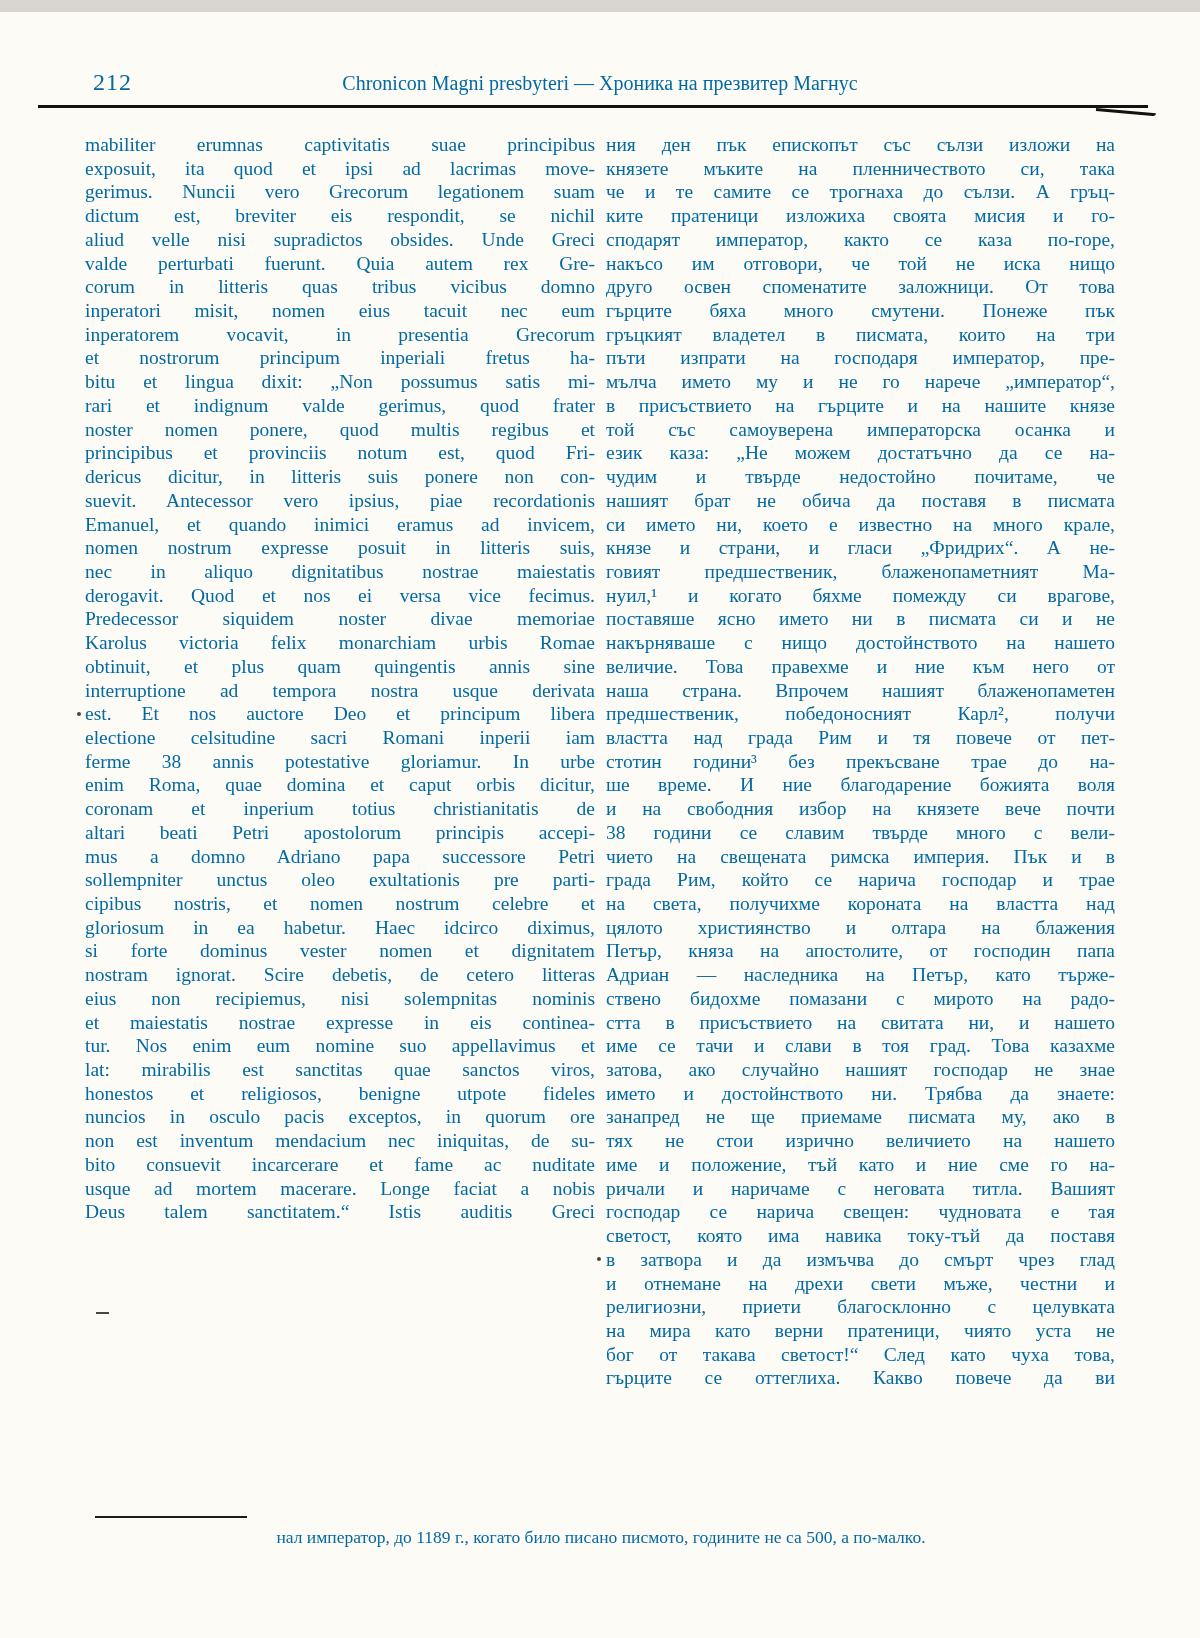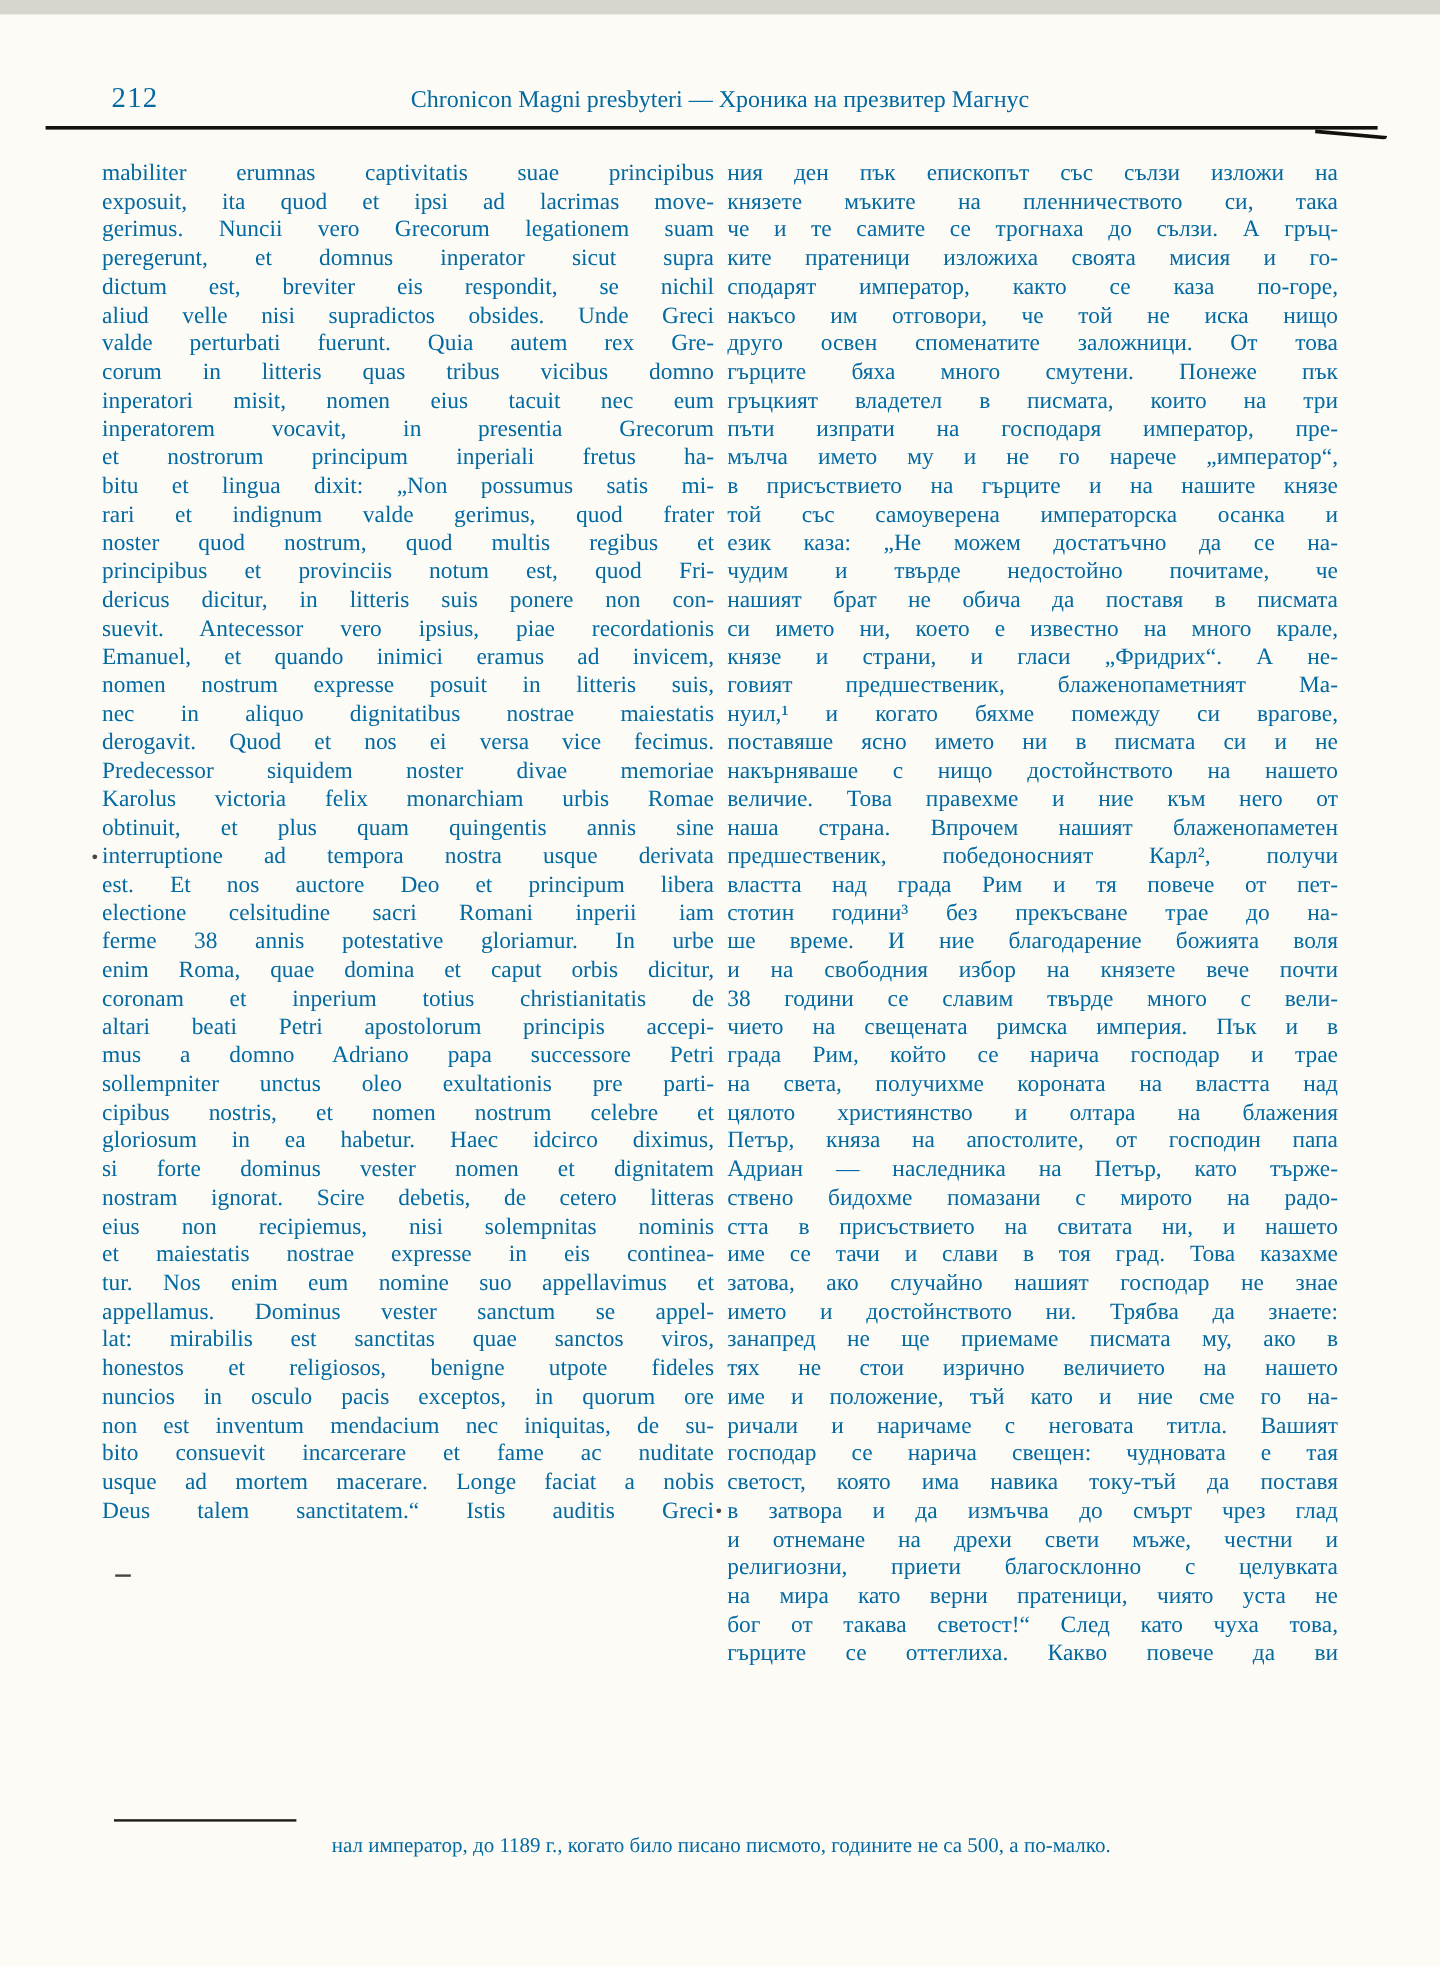--- a/index.html
+++ b/index.html
@@ -56,31 +56,30 @@
 <div class="page">
   <div class="pageno">212</div>
   <div class="header">Chronicon Magni presbyteri — Хроника на презвитер Магнус</div>
   <div class="rule"></div>
   <div class="rule-tail"></div>
 
   <div class="col left">
       <div class="tline">mabiliter erumnas captivitatis suae principibus</div>
       <div class="tline">exposuit, ita quod et ipsi ad lacrimas move-</div>
       <div class="tline">gerimus. Nuncii vero Grecorum legationem suam</div>
-      <div class="tline">peregerunt, et domnus inperator sicut supra</div>
       <div class="tline">dictum est, breviter eis respondit, se nichil</div>
       <div class="tline">aliud velle nisi supradictos obsides. Unde Greci</div>
       <div class="tline">valde perturbati fuerunt. Quia autem rex Gre-</div>
       <div class="tline">corum in litteris quas tribus vicibus domno</div>
       <div class="tline">inperatori misit, nomen eius tacuit nec eum</div>
       <div class="tline">inperatorem vocavit, in presentia Grecorum</div>
       <div class="tline">et nostrorum principum inperiali fretus ha-</div>
       <div class="tline">bitu et lingua dixit: „Non possumus satis mi-</div>
       <div class="tline">rari et indignum valde gerimus, quod frater</div>
-      <div class="tline">noster quod nostrum, quod multis regibus et</div>
+      <div class="tline">noster nomen ponere, quod multis regibus et</div>
       <div class="tline">principibus et provinciis notum est, quod Fri-</div>
       <div class="tline">dericus dicitur, in litteris suis ponere non con-</div>
       <div class="tline">suevit. Antecessor vero ipsius, piae recordationis</div>
       <div class="tline">Emanuel, et quando inimici eramus ad invicem,</div>
       <div class="tline">nomen nostrum expresse posuit in litteris suis,</div>
       <div class="tline">nec in aliquo dignitatibus nostrae maiestatis</div>
       <div class="tline">derogavit. Quod et nos ei versa vice fecimus.</div>
       <div class="tline">Predecessor siquidem noster divae memoriae</div>
       <div class="tline">Karolus victoria felix monarchiam urbis Romae</div>
       <div class="tline">obtinuit, et plus quam quingentis annis sine</div>
@@ -93,21 +92,20 @@
       <div class="tline">altari beati Petri apostolorum principis accepi-</div>
       <div class="tline">mus a domno Adriano papa successore Petri</div>
       <div class="tline">sollempniter unctus oleo exultationis pre parti-</div>
       <div class="tline">cipibus nostris, et nomen nostrum celebre et</div>
       <div class="tline">gloriosum in ea habetur. Haec idcirco diximus,</div>
       <div class="tline">si forte dominus vester nomen et dignitatem</div>
       <div class="tline">nostram ignorat. Scire debetis, de cetero litteras</div>
       <div class="tline">eius non recipiemus, nisi solempnitas nominis</div>
       <div class="tline">et maiestatis nostrae expresse in eis continea-</div>
       <div class="tline">tur. Nos enim eum nomine suo appellavimus et</div>
-      <div class="tline">appellamus. Dominus vester sanctum se appel-</div>
       <div class="tline">lat: mirabilis est sanctitas quae sanctos viros,</div>
       <div class="tline">honestos et religiosos, benigne utpote fideles</div>
       <div class="tline">nuncios in osculo pacis exceptos, in quorum ore</div>
       <div class="tline">non est inventum mendacium nec iniquitas, de su-</div>
       <div class="tline">bito consuevit incarcerare et fame ac nuditate</div>
       <div class="tline">usque ad mortem macerare. Longe faciat a nobis</div>
       <div class="tline">Deus talem sanctitatem.“ Istis auditis Greci</div>
     </div>
   <div class="col right">
       <div class="tline">ния ден пък епископът със сълзи изложи на</div>

